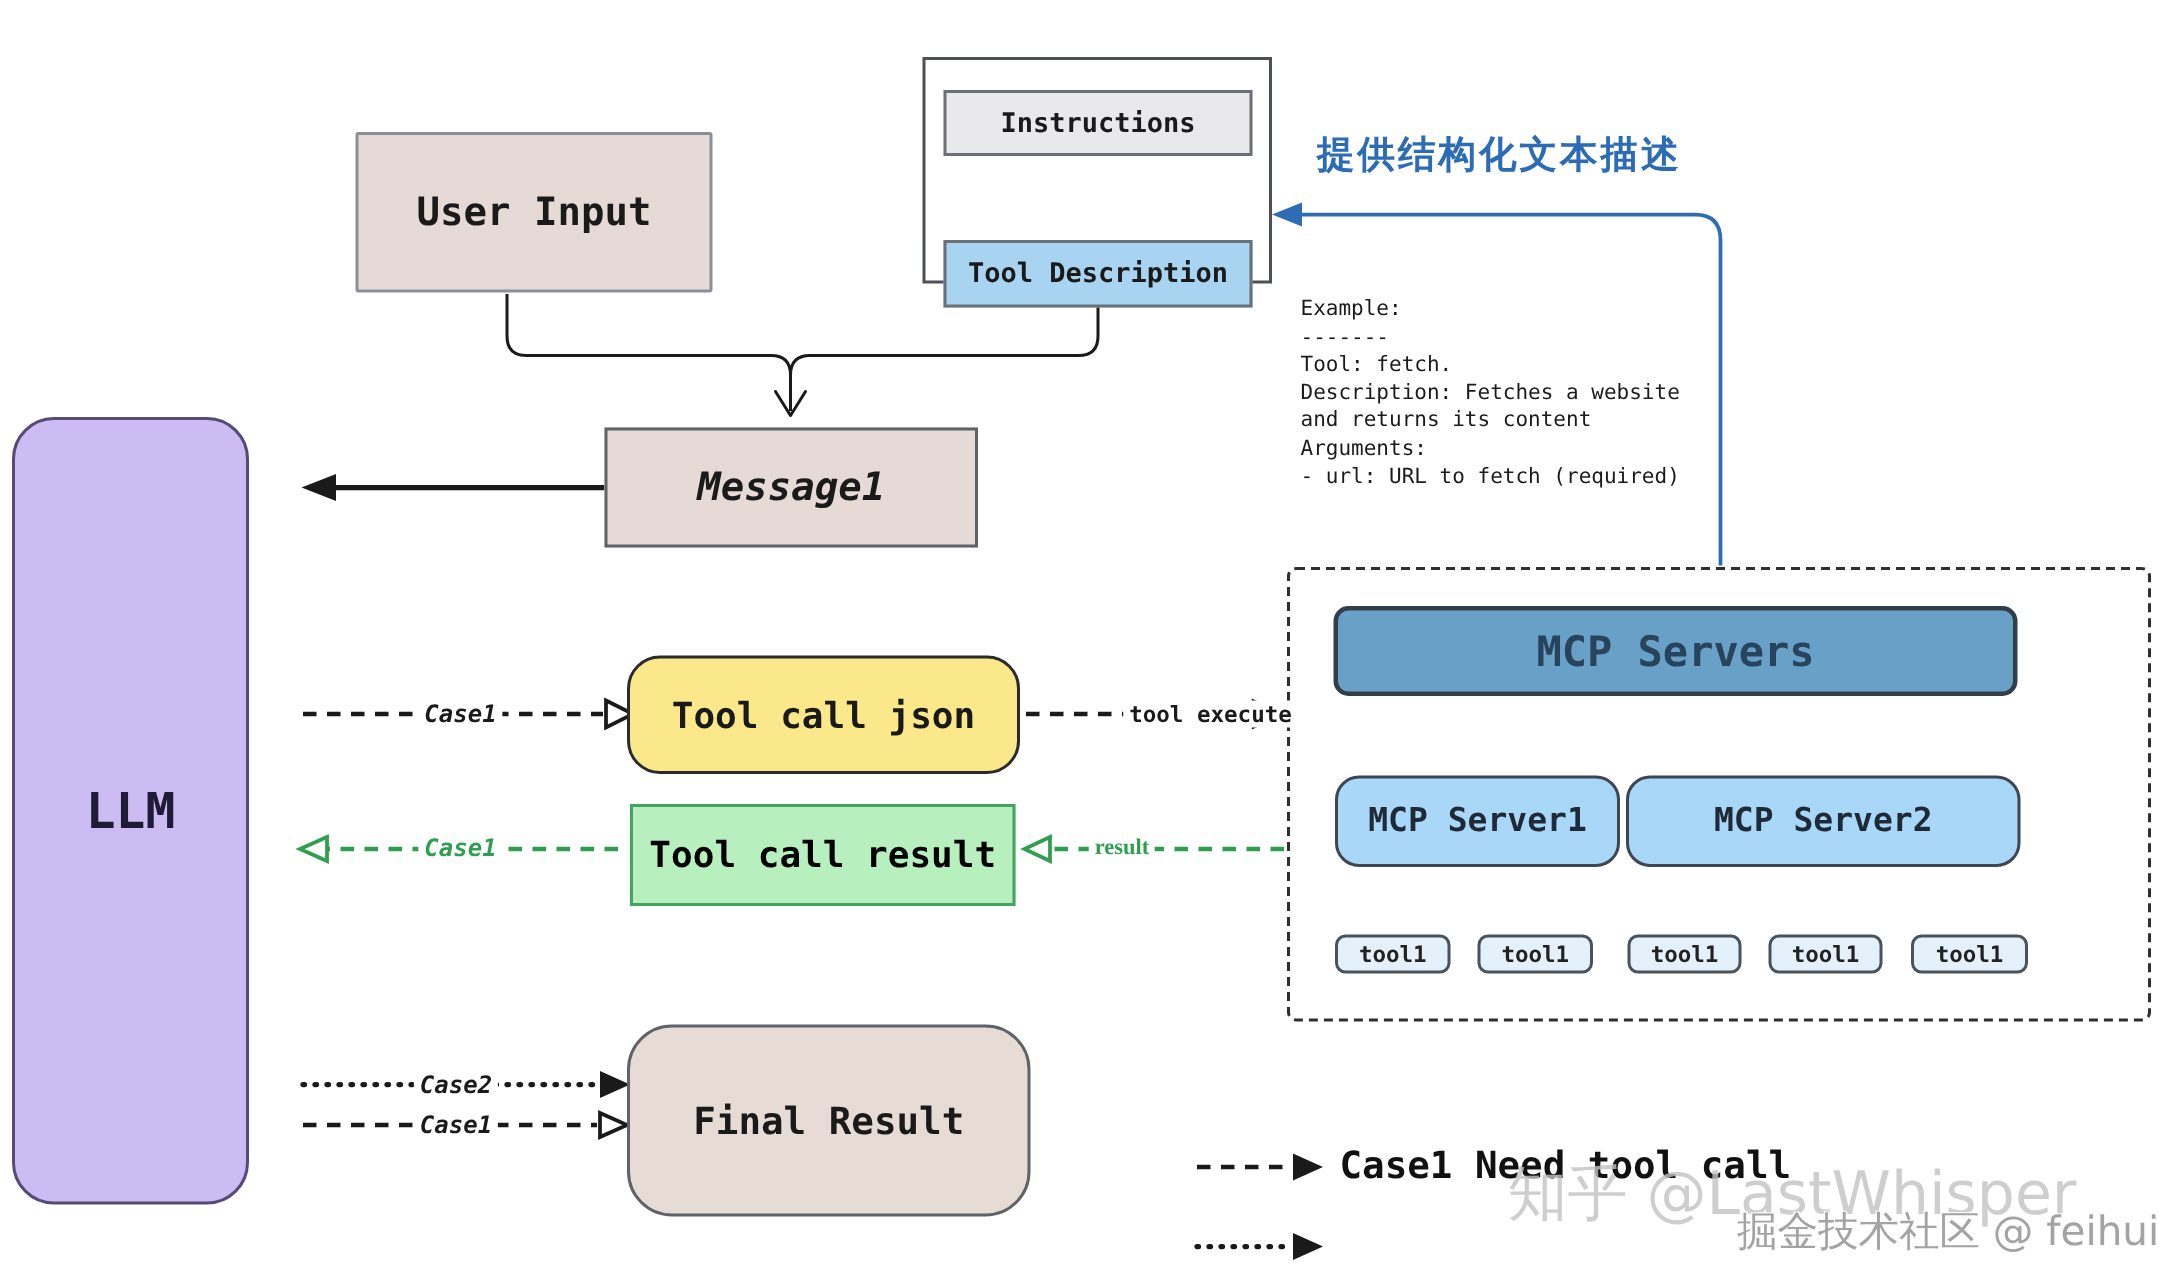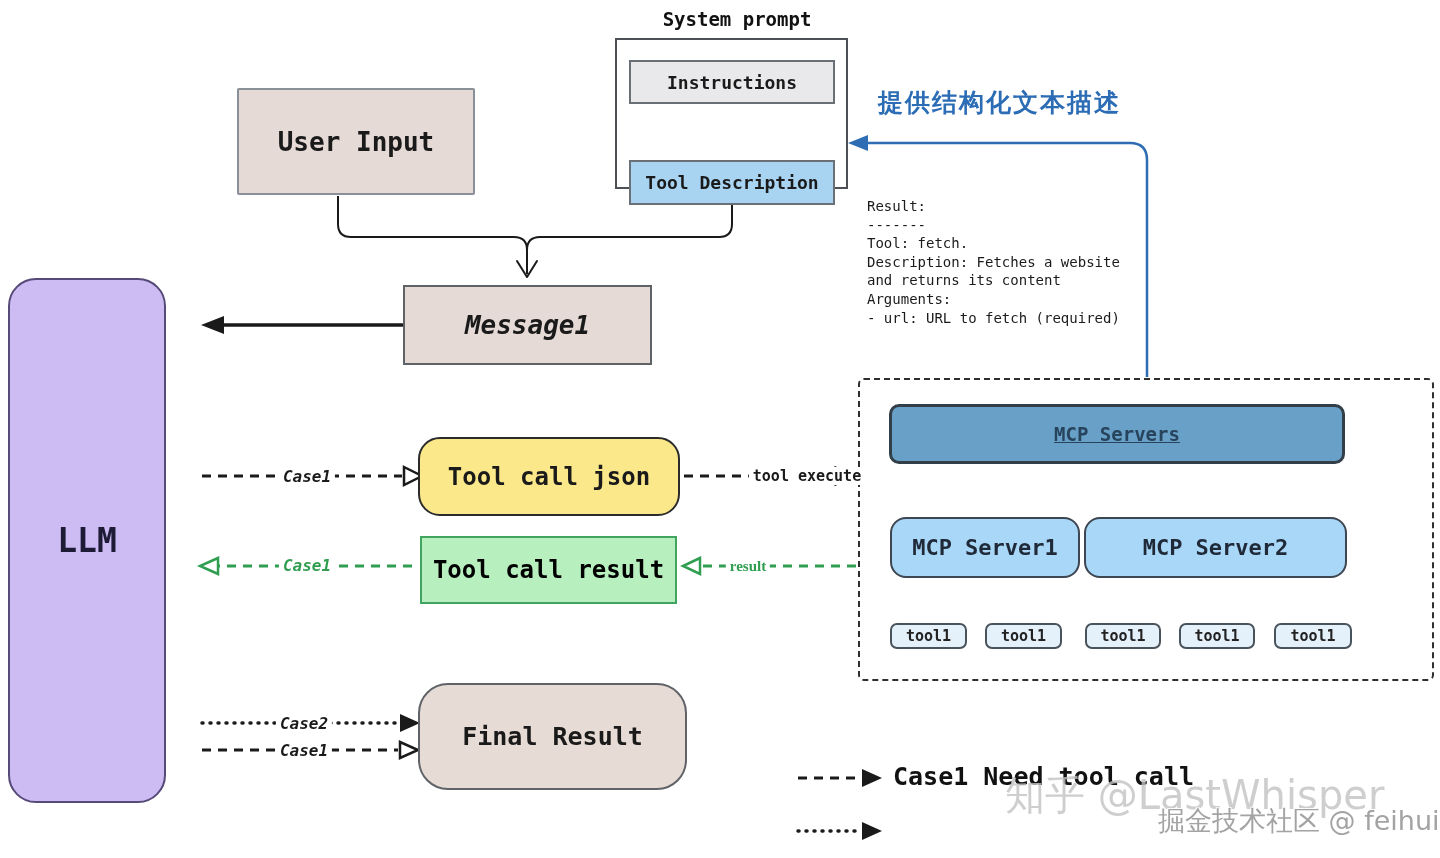--- a/index.html
+++ b/index.html
@@ -13,25 +13,25 @@
   .sys-title{left:607px;top:6px;width:260px;height:26px;font-size:19px;font-weight:bold;color:#111;}
   .sys-box{left:615px;top:38px;width:233px;height:151px;background:#fff;border:2px solid #4d5156;}
   .instructions{left:629px;top:60px;width:206px;height:44px;background:#E9E9EB;border:2px solid #6b7076;font-size:18px;font-weight:bold;}
   .tool-desc{left:629px;top:118px;width:206px;height:45px;background:#A8D4F2;border:2px solid #6b7076;font-size:18px;font-weight:bold;margin-top:42px;}
   .user-input{left:237px;top:88px;width:238px;height:107px;background:#E5DAD5;border:2px solid #8a9097;font-size:26px;font-weight:bold;border-radius:2px;}
   .message1{left:403px;top:285px;width:249px;height:80px;background:#E5DAD5;border:2px solid #5f6368;font-size:26px;font-weight:bold;font-style:italic;}
   .llm{left:8px;top:278px;width:158px;height:525px;background:#CDBCF4;border:2px solid #564a78;border-radius:28px;font-size:33px;font-weight:bold;color:#1e1b36;}
 
   .tool-json{left:418px;top:437px;width:262px;height:79px;background:#FBE88A;border:2.5px solid #2b2b2b;border-radius:22px;font-size:24px;font-weight:bold;}
   .tool-result{left:420px;top:536px;width:257px;height:68px;background:#B7EFBE;border:2px solid #41A45F;font-size:24px;font-weight:bold;color:#000000;}
-  .final-result{left:418px;top:683px;width:269px;height:107px;background:#E7DBD6;border:2px solid #5f6368;border-radius:30px;font-size:25px;font-weight:bold;}
+  .final-result{left:418px;top:683px;width:269px;height:128px;background:#E7DBD6;border:2px solid #5f6368;border-radius:30px;font-size:25px;font-weight:bold;}
 
   
   .mcp-wrap{left:858px;top:378px;width:576px;height:303px;border:2.5px dashed #2f2f2f;border-radius:6px;background:#fff;}
-  .mcp-head{left:889px;top:404px;width:456px;height:60px;background:#68A0C8;border:3px solid #323e48;border-radius:10px;font-size:19px;font-weight:bold;color:#27445c;text-decoration:underline;}
+  .mcp-head{left:889px;top:404px;width:456px;height:60px;background:#68A0C8;border:3px solid #323e48;border-radius:10px;font-size:28px;font-weight:bold;color:#27445c;}
   .srv1{left:890px;top:517px;width:190px;height:61px;}
   .srv2{left:1084px;top:517px;width:263px;height:61px;}
   .srv{background:#A8D7F8;border:2px solid #3e4651;border-radius:16px;font-size:22px;font-weight:bold;color:#1f2937;}
   .tool-chip{top:623px;height:26px;background:#E4F1FB;border:2px solid #49535c;border-radius:7px;font-size:15px;font-weight:bold;color:#222;}
   .t1{left:890px;width:77px;} .t2{left:985px;width:77px;} .t3{left:1085px;width:76px;}
   .t4{left:1179px;width:76px;} .t5{left:1274px;width:78px;}
 
   
   .cn-note{position:absolute;left:878px;top:86px;font-size:25px;font-weight:bold;color:#2B6CB5;
            font-family:"DejaVu Sans", sans-serif;letter-spacing:2px;}
@@ -131,21 +131,20 @@
     <g>
       <line x1="798" y1="778" x2="860" y2="778" stroke="#1a1a1a" stroke-width="3" stroke-dasharray="9 7"></line>
       <polygon points="862,769 882,778 862,787" fill="#1a1a1a"></polygon>
     </g>
     <g>
       <line x1="798" y1="831" x2="860" y2="831" stroke="#1a1a1a" stroke-width="3.5" stroke-dasharray="1 7" stroke-linecap="round"></line>
       <polygon points="862,822 882,831 862,840" fill="#1a1a1a"></polygon>
     </g>
   </svg>
 
-  <div class="node sys-title">System prompt</div>
   <div class="node sys-box"></div>
   <div class="node instructions">Instructions</div>
   <div class="node tool-desc">Tool Description</div>
   <div class="node user-input">User Input</div>
   <div class="node message1">Message1</div>
   <div class="node llm">LLM</div>
   <div class="node tool-json">Tool call json</div>
   <div class="node tool-result">Tool call result</div>
   <div class="node final-result">Final Result</div>
 
@@ -154,21 +153,21 @@
   <div class="node srv srv1">MCP Server1</div>
   <div class="node srv srv2">MCP Server2</div>
   <div class="node tool-chip t1">tool1</div>
   <div class="node tool-chip t2">tool1</div>
   <div class="node tool-chip t3">tool1</div>
   <div class="node tool-chip t4">tool1</div>
   <div class="node tool-chip t5">tool1</div>
 
   <div class="cn-note">提供结构化文本描述</div>
   <div class="example">
-    <div>Result:</div>
+    <div>Example:</div>
     <div>-------</div>
     <div>Tool: fetch.</div>
     <div>Description: Fetches a website</div>
     <div>and returns its content</div>
     <div>Arguments:</div>
     <div>- url: URL to fetch (required)</div>
   </div>
 
   <span class="arrow-label" style="left:307px;top:476px;">Case1</span>
   <span class="arrow-label small" style="left:763px;top:476px;font-style:normal;margin-left:44px;">tool execute</span>

